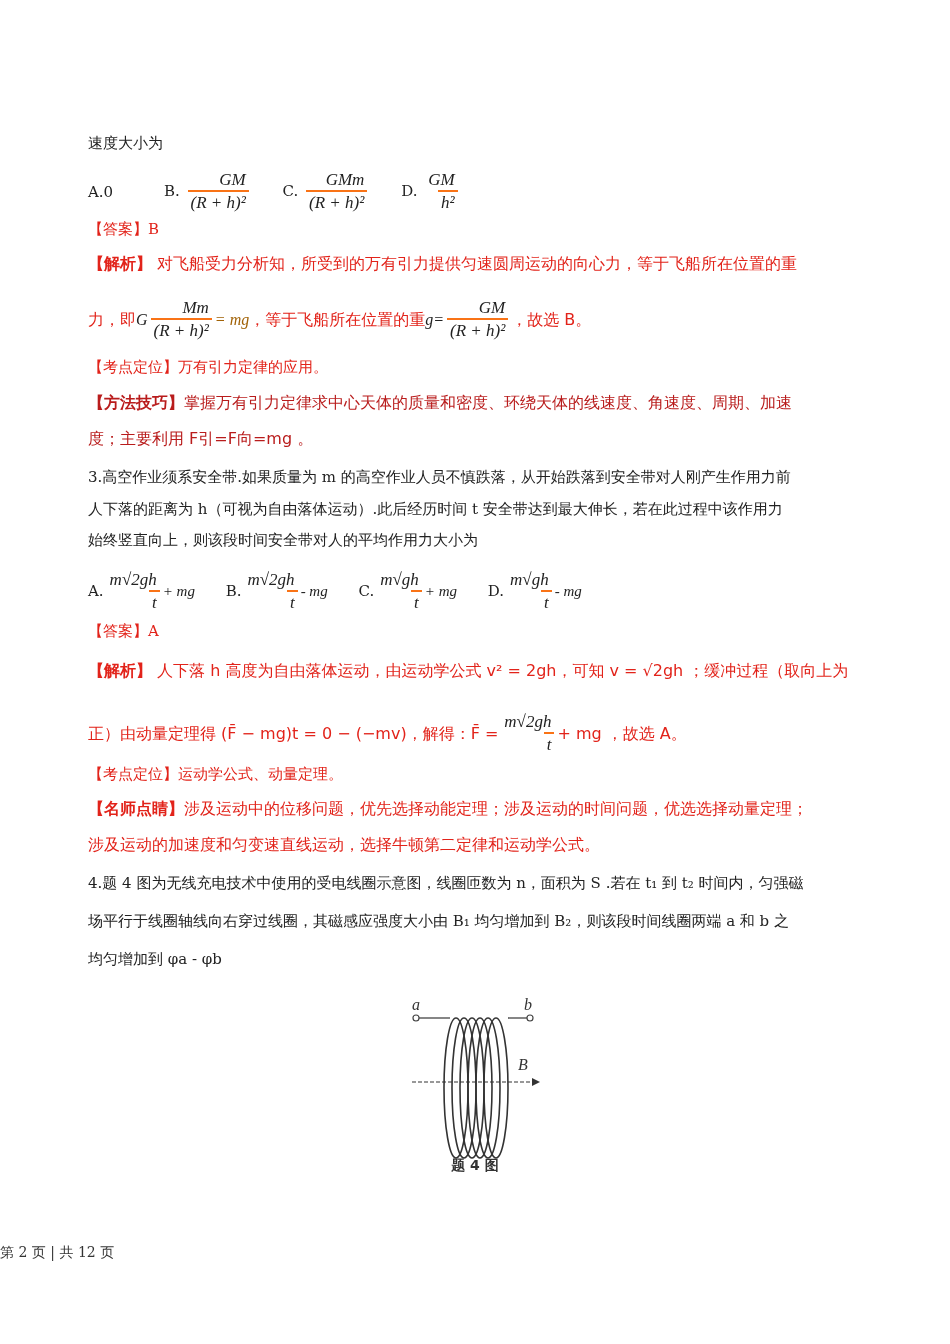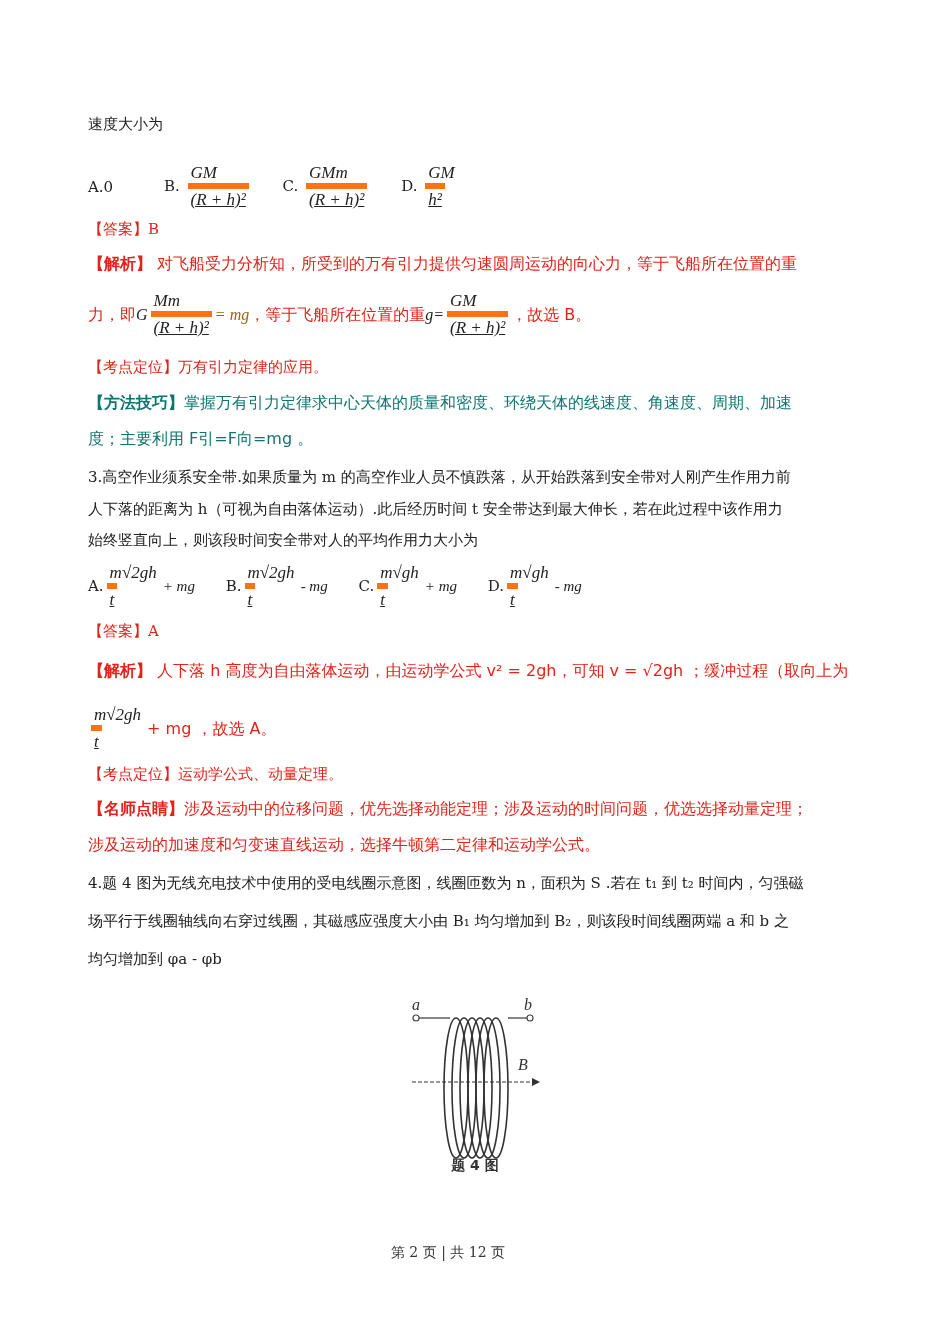--- a/index.html
+++ b/index.html
@@ -1,34 +1,34 @@
 <!DOCTYPE html>
 <html><head>
   <meta charset="utf-8">
   <style>
     html, body { margin: 0; padding: 0; background: #ffffff; }
     body { width: 950px; height: 1344px; position: relative; overflow: hidden;
       font-family: "DejaVu Serif", "Liberation Serif", serif; color: #222; font-size: 15px; }
     .line { position: absolute; left: 88px; white-space: nowrap; line-height: 22px; }
     .red { color: #e2231a; }
     .redsans { color: #e2231a; font-family: "DejaVu Sans", "Liberation Sans", sans-serif; font-size: 16px; }
-    .darkred { color: #0f766e; font-family: "DejaVu Sans", "Liberation Sans", sans-serif; font-size: 16px; }
+    .darkred { color: #b91c1c; font-family: "DejaVu Sans", "Liberation Sans", sans-serif; font-size: 16px; }
     .bold-lbl { font-weight: bold; }
     .it { font-style: italic; font-family: "Liberation Serif", serif; }
-    .frac { display: inline-flex; flex-direction: column; align-items: flex-start; vertical-align: middle; margin: 3px 3px; font-family: "Liberation Serif", serif; font-style: italic; font-size: 17px; }
+    .frac { display: inline-flex; flex-direction: column; align-items: flex-end; vertical-align: middle; margin: 10px 3px; font-family: "Liberation Serif", serif; font-style: italic; font-size: 17px; }
     .frac .num { padding: 0 3px; line-height: 20px; }
-    .frac .den { border-top: 6px solid #f97316; padding: 0 3px; line-height: 22px; text-decoration: underline; }
+    .frac .den { border-top: 2px solid #f97316; padding: 0 3px; line-height: 22px; }
     .opt { display: inline-block; margin-right: 26px; vertical-align: middle; }
     .figure { position: absolute; left: 400px; top: 988px; width: 150px; height: 190px; }
-    .footer { position: absolute; top: 1244px; left: 0; width: 896px; text-align: center; font-size: 14px; color: #333; }
+    .footer { position: absolute; top: 1244px; left: 0; width: 896px; text-align: left; font-size: 14px; color: #333; }
   </style>
 </head>
 <body>
 
-<div class="line" style="top:113px;text-align:right;">速度大小为</div>
+<div class="line" style="top:132px;text-align:right;">速度大小为</div>
 
 <div class="line" style="top:160px; line-height:44px;">
   <span class="opt">
     <span>A.</span><span>0</span>
   </span>
   <span class="opt" style="margin-left:20px;">
     <span>B.</span>
     <span class="frac">
         <span class="num">GM</span>
         <span class="den">(R + h)²</span>
@@ -112,21 +112,21 @@
 <div class="line red" style="top:620px;">
   <span>【答案】</span><span>A</span>
 </div>
 
 <div class="line redsans" style="top:660px;">
   <span class="bold-lbl">【解析】</span>
   <span>人下落 h 高度为自由落体运动，由运动学公式 v² = 2gh，可知 v = √2gh ；缓冲过程（取向上为</span>
 </div>
 
 <div class="line redsans" style="top:702px; line-height:48px;">
-  <span class="frac" style="color:#222">
+  <span>正）由动量定理得 (F̄ − mg)t = 0 − (−mv)，解得：F̄ =</span><span class="frac" style="color:#222">
       <span class="num">m√2gh</span>
       <span class="den">t</span>
     </span><span>+ mg ，故选 A。</span>
 </div>
 
 <div class="line red" style="top:763px;">
   <span>【考点定位】</span><span>运动学公式、动量定理。</span>
 </div>
 
 <div class="line redsans" style="top:798px;">

